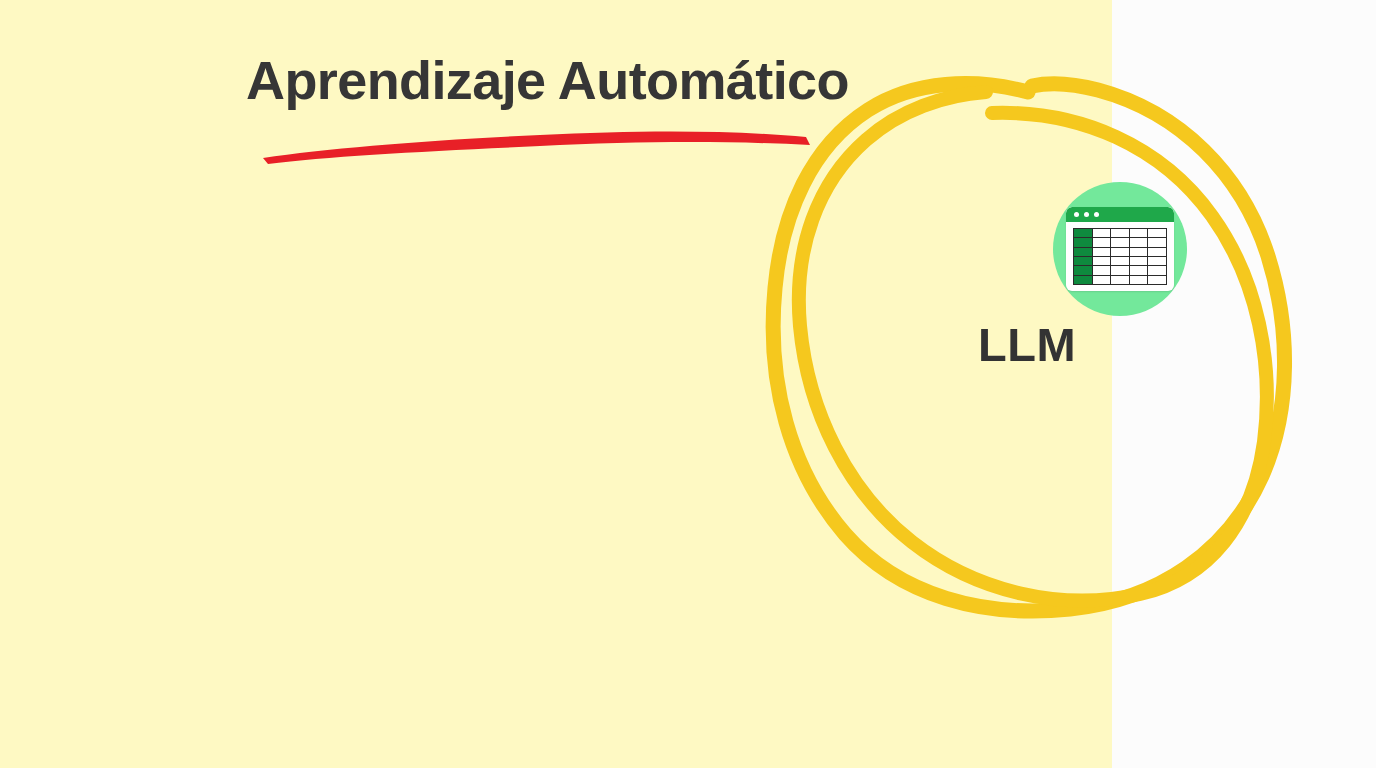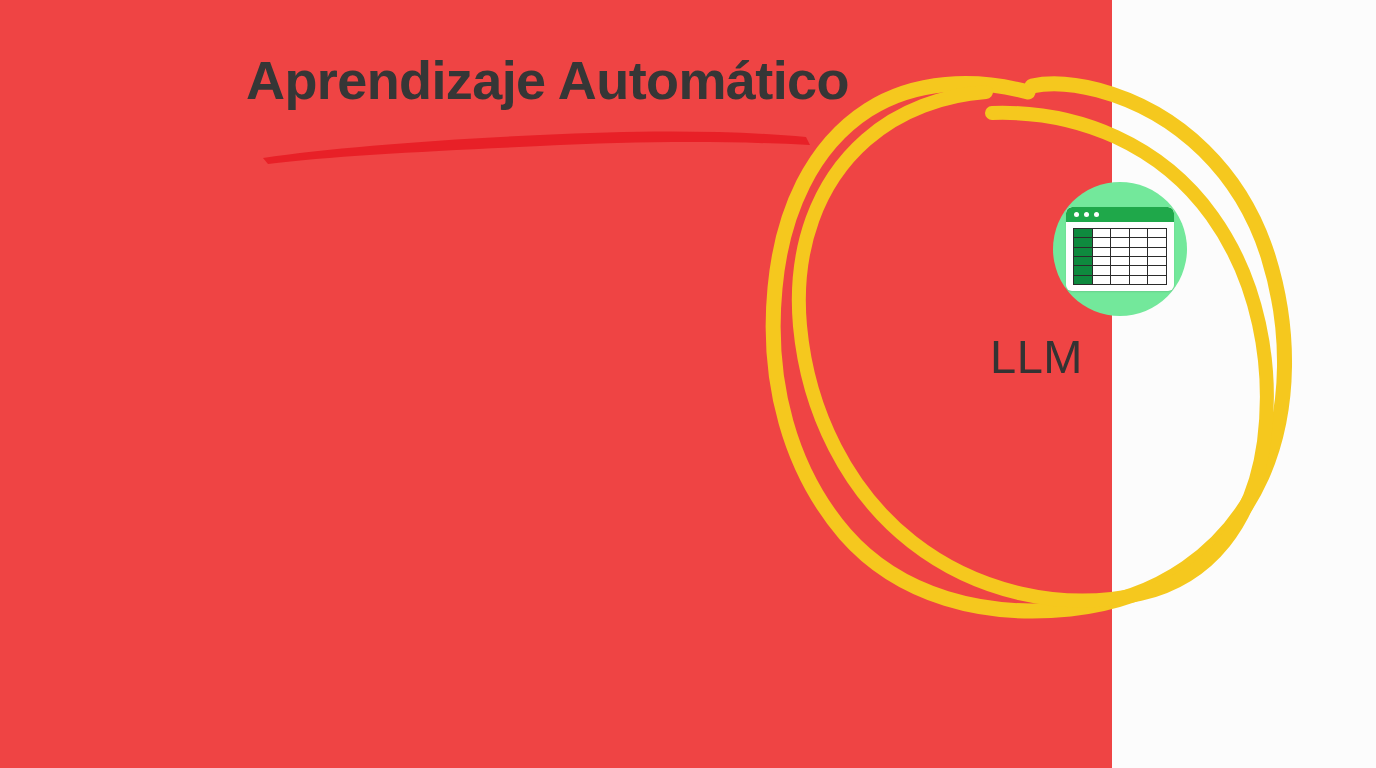--- a/index.html
+++ b/index.html
@@ -14,21 +14,21 @@
     font-family: "Liberation Sans", sans-serif;
     overflow: hidden;
     position: relative;
   }
   #stage {
     position: absolute;
     left: 0;
     top: 0;
     width: 1112px;
     height: 768px;
-    background: #ef4444;
+    background: #fef9c3;
   }
   .layer {
     position: absolute;
     left: 0;
     top: 0;
     width: 1376px;
     height: 768px;
   }
 
   
@@ -51,24 +51,24 @@
     color: #363636;
     white-space: nowrap;
     line-height: 68px;
   }
 
   
   #llm-label {
     position: absolute;
     left: 978px;
     top: 316px;
-    margin: 12px;
+    margin: 0;
     font-family: "Liberation Sans", sans-serif;
     font-size: 47px;
-    font-weight: normal;
+    font-weight: bold;
     letter-spacing: 0.5px;
     color: #333333;
     white-space: nowrap;
     line-height: 58px;
   }
 
   
   #icon-badge {
     position: absolute;
     left: 1053px;

